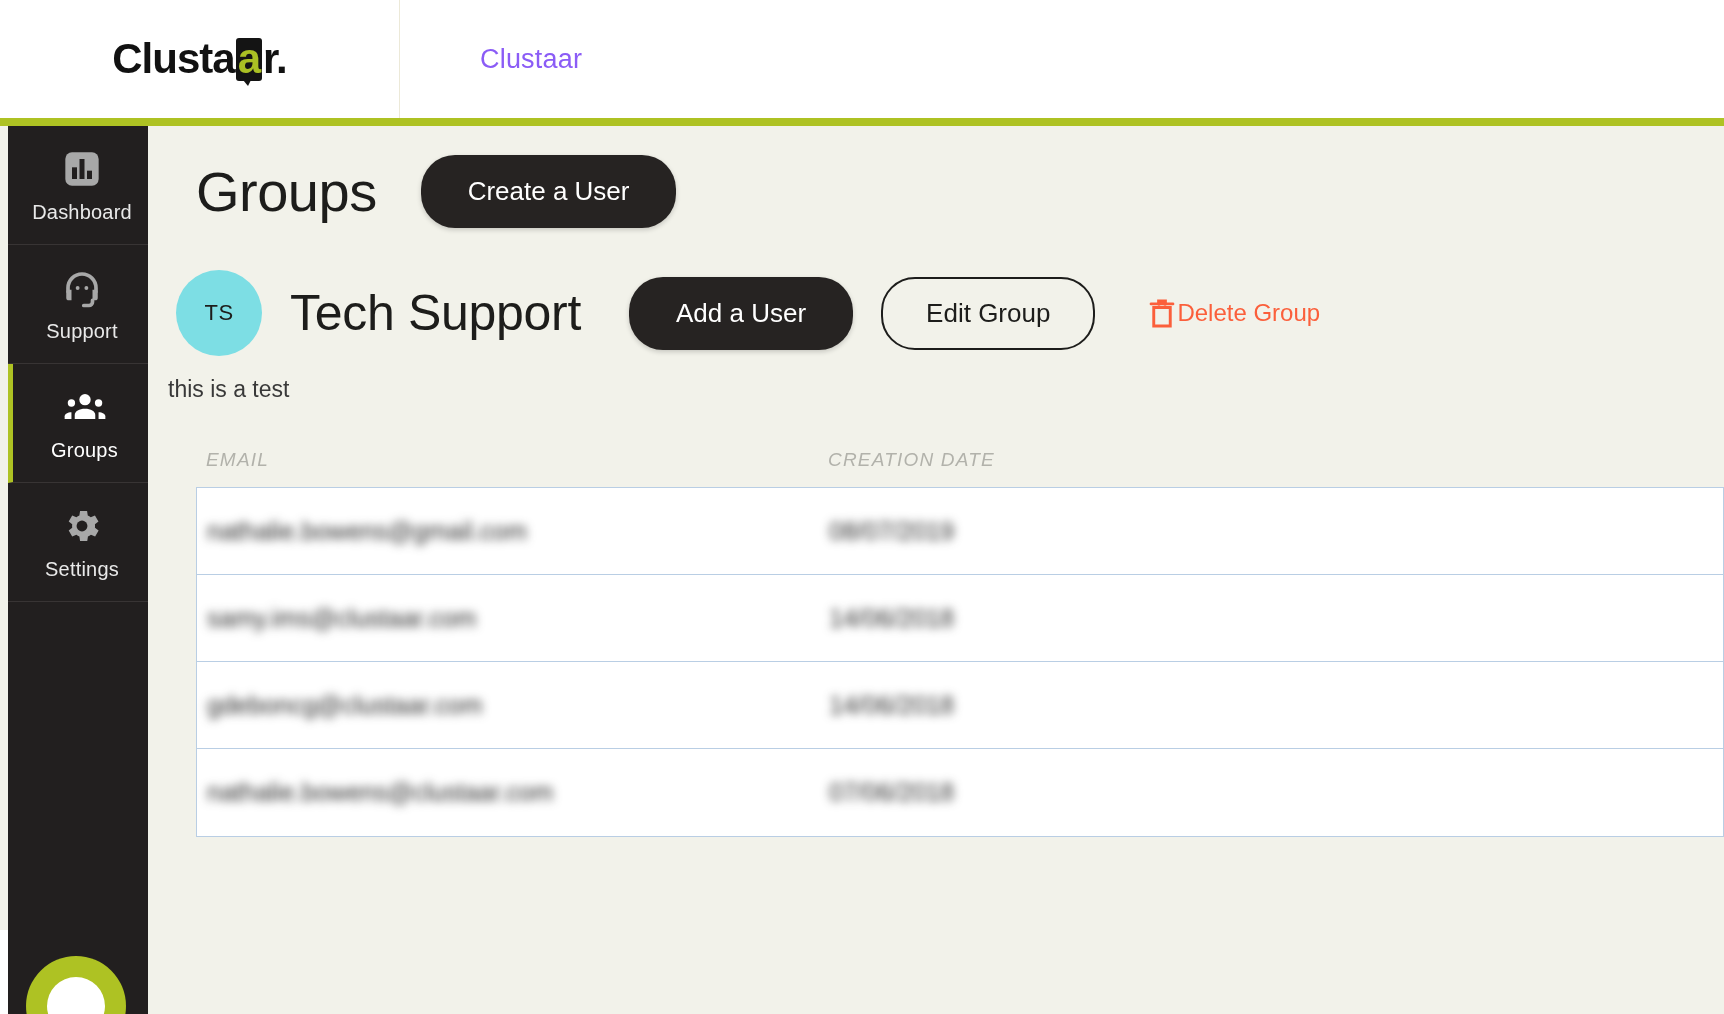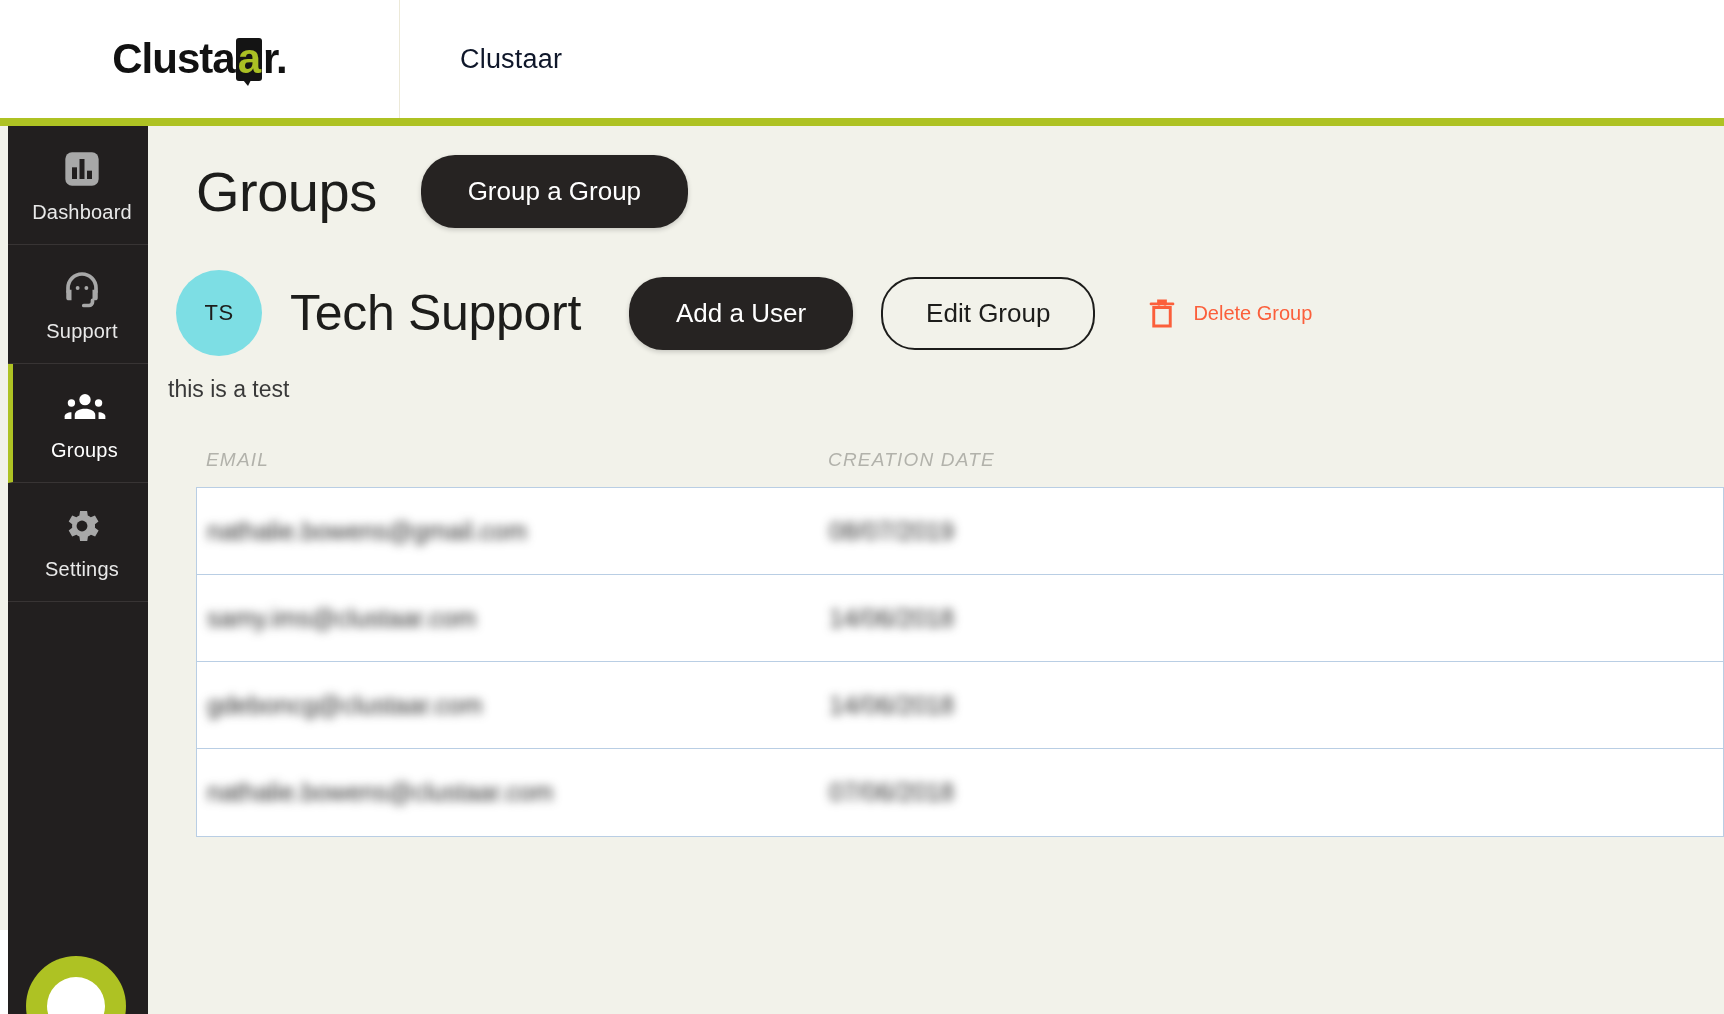--- a/index.html
+++ b/index.html
@@ -65,23 +65,23 @@
     position: absolute;
     left: 7px;
     bottom: -5px;
     width: 0; height: 0;
     border-left: 5px solid transparent;
     border-right: 3px solid transparent;
     border-top: 6px solid #141414;
   }
 
   .topbar-title {
-    margin-left: 60px;
+    margin-left: 80px;
     font-size: 27px;
-    color: #0f172a;
+    color: #8b5cf6;
     letter-spacing: 0.2px;
   }
 
   .green-rule {
     position: absolute;
     left: 0; top: 118px;
     width: 1724px;
     height: 8px;
     background: #aec223;
   }
@@ -225,23 +225,22 @@
 
   .group-actions {
     display: flex;
     align-items: center;
     gap: 28px;
   }
 
   .delete-link {
     display: flex;
     align-items: center;
-    gap: 16px;
     color: #fb5f3b;
-    font-size: 20px;
+    font-size: 24px;
     cursor: pointer;
     margin-left: 24px;
     background: none;
     border: none;
     font-family: "Liberation Sans", sans-serif;
   }
   .delete-link svg { display: block; }
 
   .group-desc {
     padding-left: 20px;
@@ -364,21 +363,21 @@
 
     <div class="fab">
       <div class="fab-inner"></div>
     </div>
   </div>
 
   <div class="main">
 
     <div class="page-head">
       <div class="page-title">Groups</div>
-      <button class="btn btn-dark">Group a Group</button>
+      <button class="btn btn-dark">Create a User</button>
     </div>
 
     <div class="group-row">
       <div class="avatar">TS</div>
       <div class="group-name">Tech Support</div>
       <div class="group-actions">
         <button class="btn btn-dark">Add a User</button>
         <button class="btn btn-outline">Edit Group</button>
         <button class="delete-link">
           <span>

